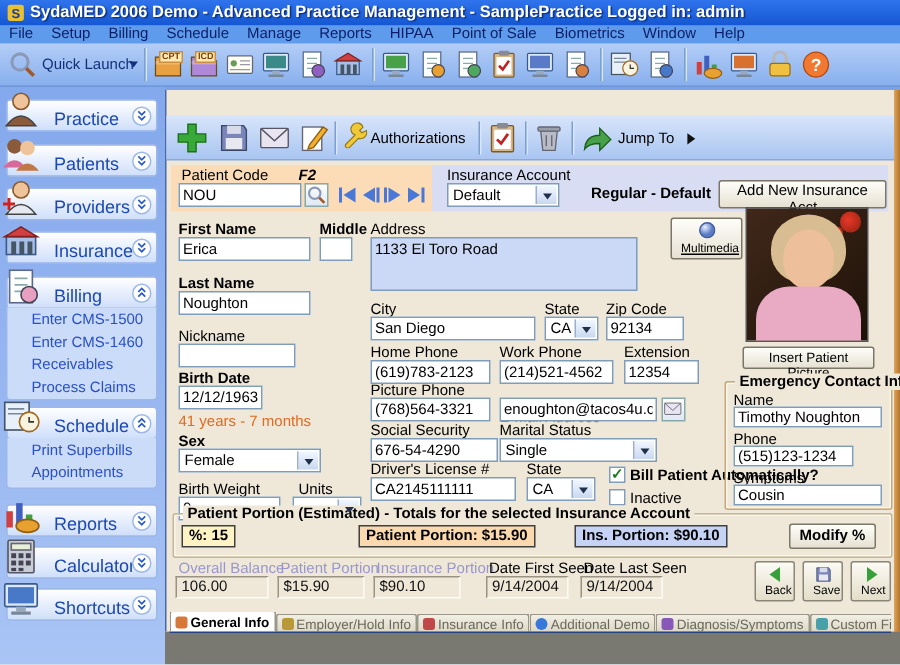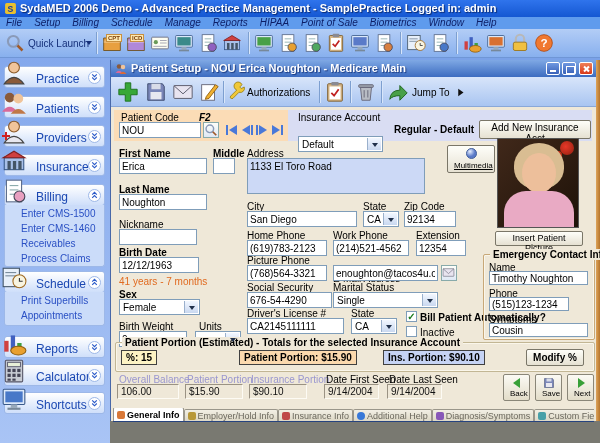--- a/index.html
+++ b/index.html
@@ -15,21 +15,21 @@
   .combo::before{content:"";position:absolute;right:4px;top:6px;border:3px solid transparent;border-top:4px solid #20304a;z-index:2;}
   .btn{position:absolute;background:linear-gradient(#fefef9,#e6e1d2);border:1px solid #7a7songa;border:1px solid #7a7668;border-radius:2px;font:10px "Liberation Sans",sans-serif;box-sizing:border-box;text-align:center;color:#000;cursor:default;}
   .chk{position:absolute;width:11px;height:11px;background:#fff;border:1px solid #7f9db9;font-size:10px;line-height:9px;text-align:center;color:#1a7a1a;font-weight:bold;box-sizing:border-box;}
   .grp{position:absolute;border:1px solid #c2b694;border-radius:2px;box-shadow:inset 0 0 0 1px #faf6ea;}
   .grp-title{position:absolute;top:-6px;left:6px;background:#efe8d8;padding:0 3px;font-size:10px;font-weight:bold;white-space:nowrap;}
   .sep-v{position:absolute;width:1px;background:#7d9fd0;box-shadow:1px 0 0 #d8e6fa;}
   
   #titlebar{position:absolute;left:0;top:0;width:600px;height:17px;background:linear-gradient(#2f74ec,#1557d2);}
   #titlebar .t{position:absolute;left:20px;top:2px;color:#fff;font-size:11px;font-weight:bold;text-shadow:1px 1px 1px #0a2a70;white-space:nowrap;}
   #menubar{position:absolute;left:0;top:17px;width:600px;height:12px;background:#5f9bed;display:flex;align-items:center;}
-  #menubar span{color:#0c1e66;font-size:10px;padding:0 6px;line-height:12px;font-style:italic;}
+  #menubar span{color:#0c1e66;font-size:10px;padding:0 6px;line-height:12px;}
   #toolbar{position:absolute;left:0;top:29px;width:600px;height:29px;background:linear-gradient(#b3cdf6,#88b0ee);border-bottom:1px solid #6f96d6;box-sizing:border-box;}
   .tbi{position:absolute;top:4px;width:20px;height:20px;}
   .tbi .tag{position:absolute;left:4px;top:1px;font-size:6px;font-weight:bold;color:#7a3c08;background:#ffe9b0;padding:0 1px;line-height:6px;border:1px solid #c89040;}
   
   #sidebar{position:absolute;left:0;top:58px;width:110px;height:385px;background:linear-gradient(180deg,#84a8ec,#a9c4f5);}
   .sb-head{position:absolute;left:4px;width:101px;height:22px;background:linear-gradient(#ffffff,#cfdffa);border:1px solid #9db8e8;border-radius:3px;box-sizing:border-box;}
   .sb-head .cap{position:absolute;left:31px;top:5px;font-size:12px;font-weight:normal;color:#1b48b2;}
   .sb-chev{position:absolute;right:3px;top:4px;width:13px;height:13px;border-radius:50%;background:#fff;border:1px solid #9db8e8;box-sizing:border-box;}
   .sb-ico{position:absolute;left:1px;width:26px;height:26px;}
   .sb-body{position:absolute;left:4px;width:101px;background:#cbdcf9;border:1px solid #9db8e8;border-top:none;border-radius:0 0 3px 3px;box-sizing:border-box;}
@@ -417,36 +417,20 @@
     <span class="sb-ico" style="top:328px;color:#4878c8"><svg width="26" height="26">
           <use href="#i-monitor"></use>
         </svg></span>
   </div>
 
   <div id="below-win"></div>
   <div id="win-edge"></div>
 
   <div id="win">
 
-    <div id="win-title">
-      <span class="abs" style="left:4px;top:3px;color:#d86a3a"><svg width="12" height="12">
-            <use href="#i-people"></use>
-          </svg></span>
-      <span class="t">Patient Setup  -  NOU  Erica Noughton - Medicare Main</span>
-      <span class="wbtn mm" style="right:36px">
-          <span class="abs" style="left:3px;bottom:2px;width:6px;height:2px;background:#fff"></span>
-        </span>
-      <span class="wbtn mm" style="right:20px">
-          <span class="abs" style="left:3px;top:3px;width:7px;height:6px;border:1px solid #fff"></span>
-        </span>
-      <span class="wbtn cl" style="right:3px">
-          <span class="abs" style="left:3px;top:5px;width:7px;height:2px;background:#fff;transform:rotate(45deg)"></span>
-          <span class="abs" style="left:3px;top:5px;width:7px;height:2px;background:#fff;transform:rotate(-45deg)"></span>
-        </span>
-    </div>
 
     <div id="win-toolbar">
       <span class="wti" style="left:6px"><svg width="22" height="22">
             <use href="#i-plus"></use>
           </svg></span>
       <span class="wti" style="left:34px"><svg width="22" height="22">
             <use href="#i-disk"></use>
           </svg></span>
       <span class="wti" style="left:61px"><svg width="22" height="22">
             <use href="#i-mail"></use>
@@ -493,37 +477,37 @@
           <use href="#i-nav-prev"></use>
         </svg></span>
     <span class="abs" style="left:144px;top:64px"><svg width="14" height="12">
           <use href="#i-nav-next"></use>
         </svg></span>
     <span class="abs" style="left:159px;top:64px"><svg width="14" height="12">
           <use href="#i-nav-last"></use>
         </svg></span>
 
     <span class="lbl" style="left:187px;top:52px">Insurance Account</span>
-    <div class="combo" style="left:187px;top:76px;width:85px"><span>Default</span></div>
+    <div class="combo" style="left:187px;top:62px;width:75px"><span>Default</span></div>
     <span class="lbl b" style="left:283px;top:64px">Regular - Default</span>
     <button class="btn" style="left:368px;top:60px;width:112px;height:19px">Add New Insurance Acct</button>
 
     <span class="lbl b" style="left:8px;top:88px">First Name</span>
     <input class="inp" style="left: 8px; top: 98px; width: 88px;" value="Erica">
     <span class="lbl b" style="left:102px;top:88px">Middle</span>
     <input class="inp" style="left: 102px; top: 98px; width: 22px;" value="">
     <span class="lbl b" style="left:8px;top:124px">Last Name</span>
     <input class="inp" style="left: 8px; top: 134px; width: 88px;" value="Noughton">
     <span class="lbl" style="left:8px;top:159px">Nickname</span>
     <input class="inp" style="left: 8px; top: 169px; width: 78px;" value="">
     <span class="lbl b" style="left:8px;top:187px">Birth Date</span>
-    <input class="inp" style="left: 8px; top: 197px; width: 80px;" value="12/12/1963">
+    <input class="inp" style="left: 8px; top: 197px; width: 56px;" value="12/12/1963">
     <span class="lbl" style="left:8px;top:216px;color:#e06a20">41 years - 7 months</span>
     <span class="lbl b" style="left:8px;top:229px">Sex</span>
-    <div class="combo" style="left:8px;top:239px;width:81px"><span>Female</span></div>
+    <div class="combo" style="left:8px;top:239px;width:95px"><span>Female</span></div>
     <span class="lbl" style="left:8px;top:261px">Birth Weight</span>
     <input class="inp" style="left: 8px; top: 271px; width: 68px;" value="0">
     <span class="lbl" style="left:88px;top:261px">Units</span>
     <div class="combo" style="left:84px;top:271px;width:46px"><span></span></div>
 
     <span class="lbl" style="left:136px;top:88px">Address</span>
     <div class="inp" style="left:136px;top:98px;width:178px;height:36px;background:#ccd9f6;padding-top:2px">1133 El Toro Road</div>
     <span class="lbl" style="left:136px;top:141px">City</span>
     <input class="inp" style="left: 136px; top: 151px; width: 110px;" value="San Diego">
     <span class="lbl" style="left:252px;top:141px">State</span>
@@ -622,21 +606,21 @@
       <span class="tab">
           <span class="tico" style="background:#b89838"></span>
           <span>Employer/Hold Info</span>
         </span>
       <span class="tab">
           <span class="tico" style="background:#c04848"></span>
           <span>Insurance Info</span>
         </span>
       <span class="tab">
           <span class="tico" style="background:#3878d8;border-radius:50%"></span>
-          <span>Additional Help</span>
+          <span>Additional Demo</span>
         </span>
       <span class="tab">
           <span class="tico" style="background:#8858b8"></span>
           <span>Diagnosis/Symptoms</span>
         </span>
       <span class="tab">
           <span class="tico" style="background:#48a0a8"></span>
           <span>Custom Fields</span>
         </span>
 

